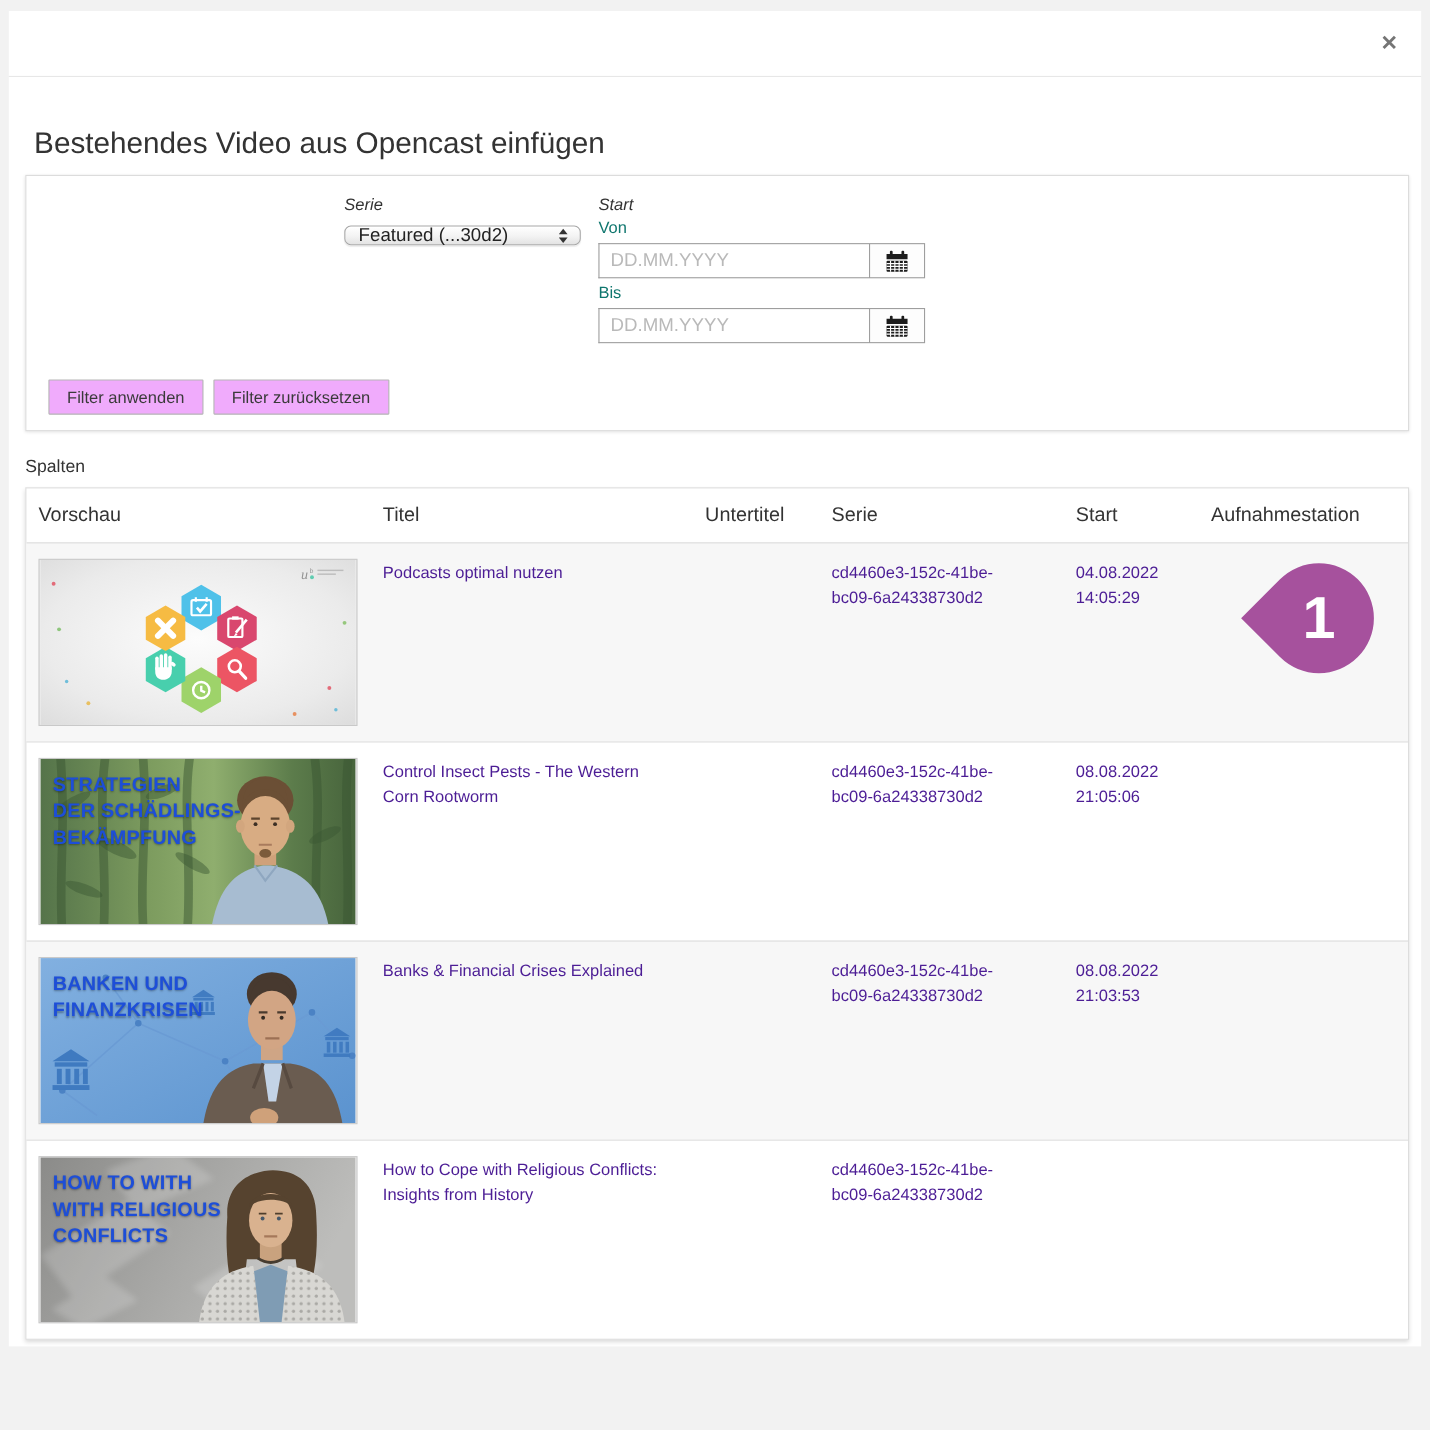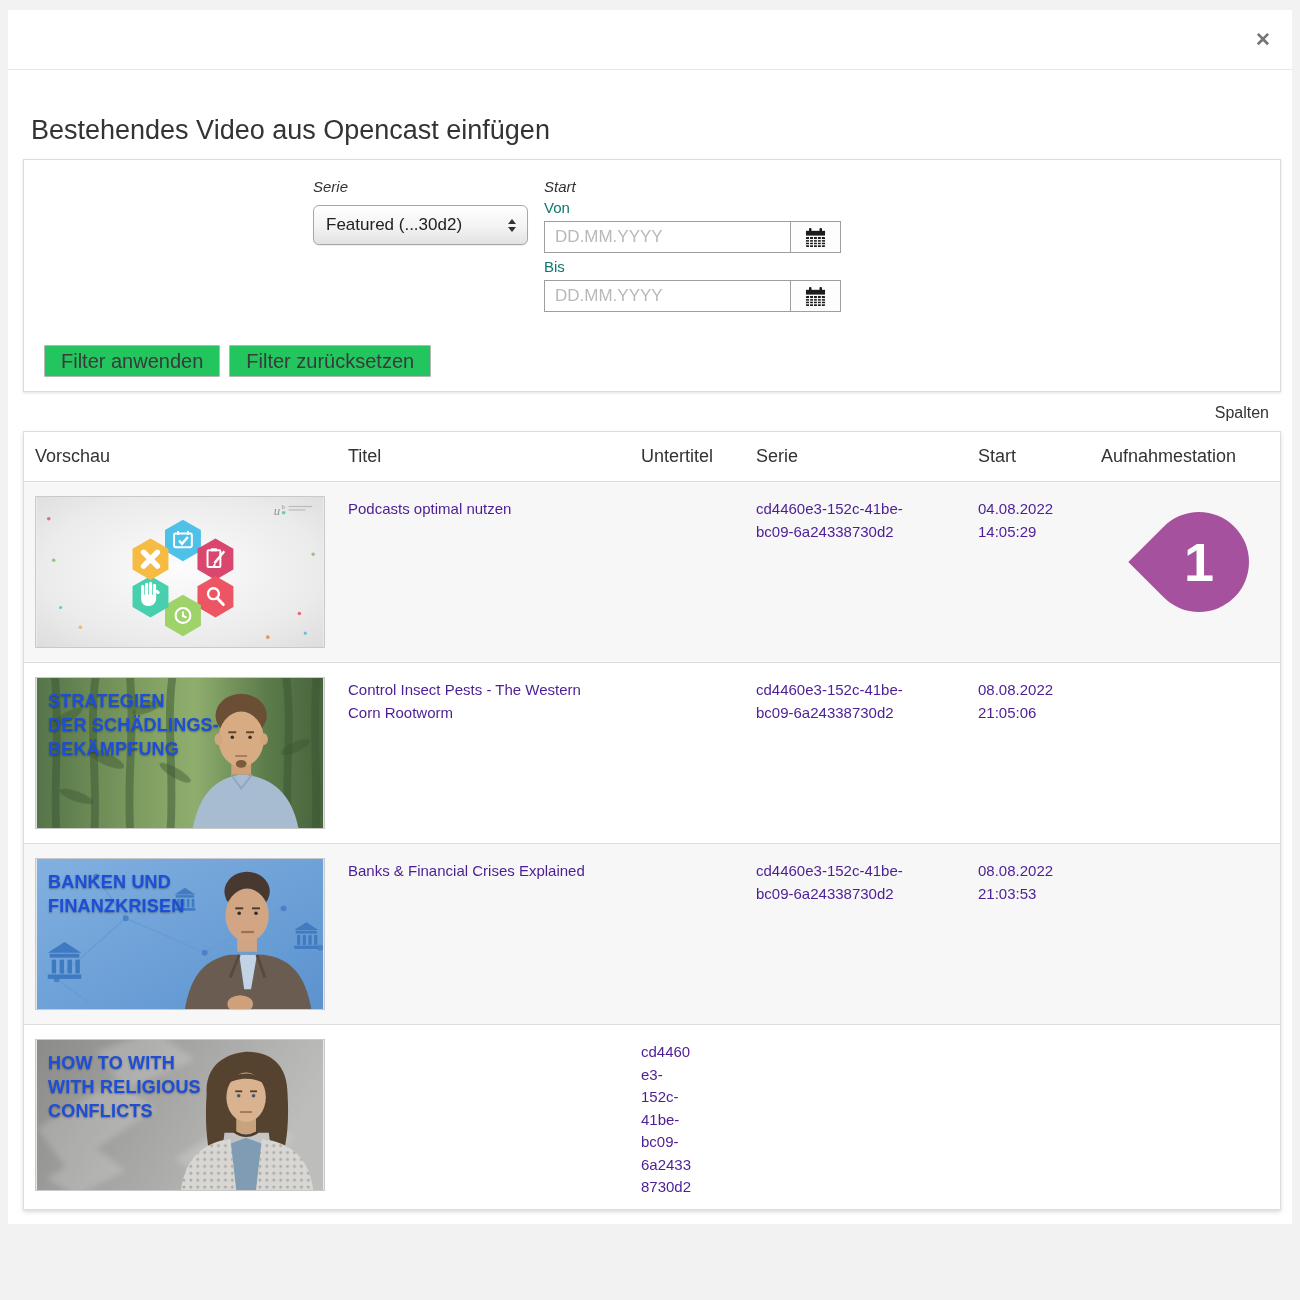--- a/index.html
+++ b/index.html
@@ -32,45 +32,45 @@
   .fgroup-text { left:20px; }
   .fgroup-serie { left:289px; }
   .fgroup-start { left:520px; }
   .flabel { font-style:italic; font-size:15px; color:#333; margin-bottom:10px; display:block; }
   .slabel { font-size:15px; color:#0f766e; margin:2px 0 5px; display:block; }
   .text-input {
     width:247px; height:32px; border:1px solid #9e9e9e; background:#fff;
     font-size:16px; padding:0 8px; font-family:"Liberation Sans",sans-serif;
   }
   .select {
-    width:215px; height:40px; border:1px solid #a7a7a7; border-radius:6px;
+    width:215px; height:18px; border:1px solid #a7a7a7; border-radius:6px;
     background:linear-gradient(#ffffff, #f3f3f3 55%, #e3e3e3);
     box-shadow:inset 0 1px 0 #fff, 0 1px 1px rgba(0,0,0,.08);
     display:flex; align-items:center; padding:0 10px 0 12px; cursor:pointer;
   }
   .select-text { flex:1; font-size:17px; color:#222; }
   .date-group { display:flex; margin-bottom:5px; }
   .date-input {
     width:246px; height:32px; border:1px solid #9e9e9e; border-right:none;
     font-size:17px; padding:0 10px; background:#fff; font-family:"Liberation Sans",sans-serif;
   }
   .date-input::placeholder { color:#b9b9b9; }
   .cal-btn {
     width:51px; height:32px; border:1px solid #9e9e9e; background:#fdfdfd;
     display:flex; align-items:center; justify-content:center; cursor:pointer;
   }
   .filter-buttons { position:absolute; left:20px; bottom:14px; display:flex; gap:9px; }
   .btn {
-    height:32px; padding:0 16px; background:#22c55e; border:1px solid #b5b5b5;
-    border-radius:1px; font-size:20px; color:#3a3a3a; cursor:pointer;
+    height:32px; padding:0 16px; background:#f0abfc; border:1px solid #b5b5b5;
+    border-radius:1px; font-size:15px; color:#3a3a3a; cursor:pointer;
     font-family:"Liberation Sans",sans-serif;
   }
 
   
-  .spalten-row { text-align:right; font-size:16px; color:#333; margin:12px 0 9px; padding-right:12px; }
+  .spalten-row { text-align:left; font-size:16px; color:#333; margin:24px 0 9px; padding-right:12px; }
   .spalten-link { cursor:pointer; }
   .oc-table {
     border:1px solid #ddd; background:#fff;
     box-shadow:0 2px 4px rgba(0,0,0,.15);
   }
   .thead, .oc-row {
     display:grid;
     grid-template-columns:324px 293px 115px 222px 123px 181px;
   }
   .th { padding:14px 8px 14px 0; font-size:18px; color:#333; }
@@ -446,20 +446,21 @@
               <path d="M280,152 C276,120 258,104 228,100 L222,152 Z" fill="url(#dots4)" opacity=".85"></path>
               <path d="M200,93 Q212,101 224,93" stroke="#463c30" stroke-width="2.5" fill="none"></path>
             </svg>
             <div class="thumb-caption">
               <div>HOW TO WITH</div>
               <div>WITH RELIGIOUS</div>
               <div>CONFLICTS</div>
             </div>
           </div>
         </div>
+        <div class="cell">How to Cope with Religious Conflicts: Insights from His­tory</div>
         <div class="cell"></div>
         <div class="cell serie">cd4460e3-152c-41be-bc09-6a24338730d2</div>
         <div class="cell"></div>
       </div>
     </div>
   </div>
 </div>
 
 <div class="marker">
   <div class="marker-pin" style="background: rgb(166, 81, 157);">

